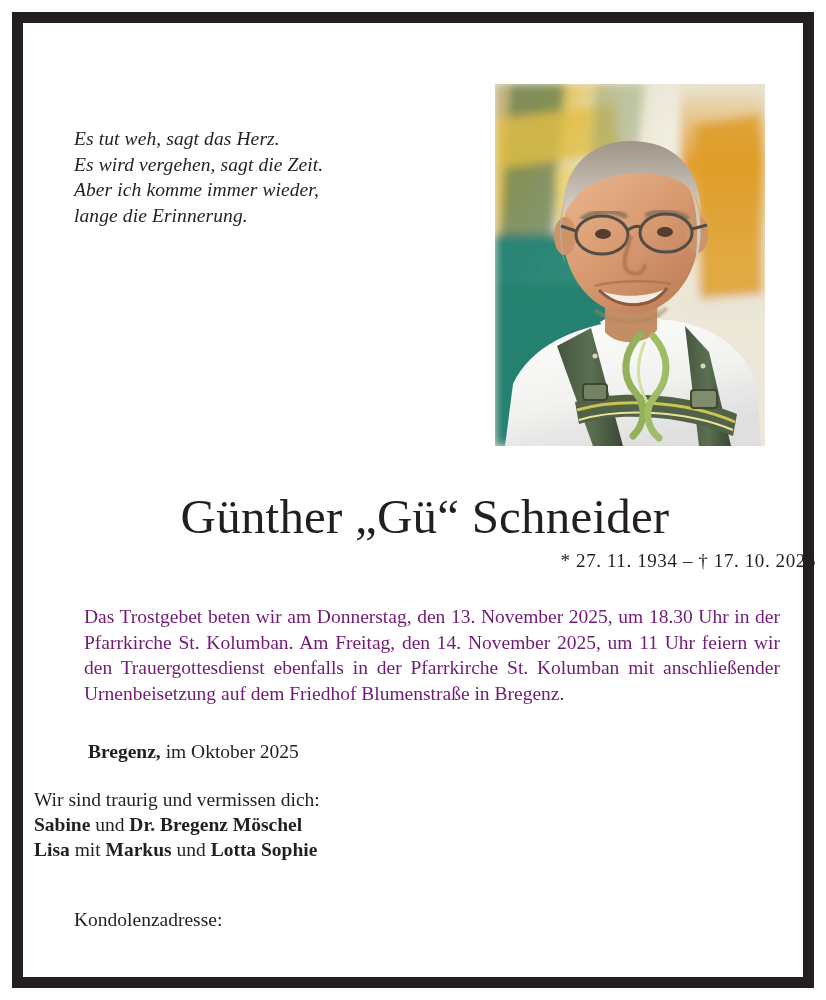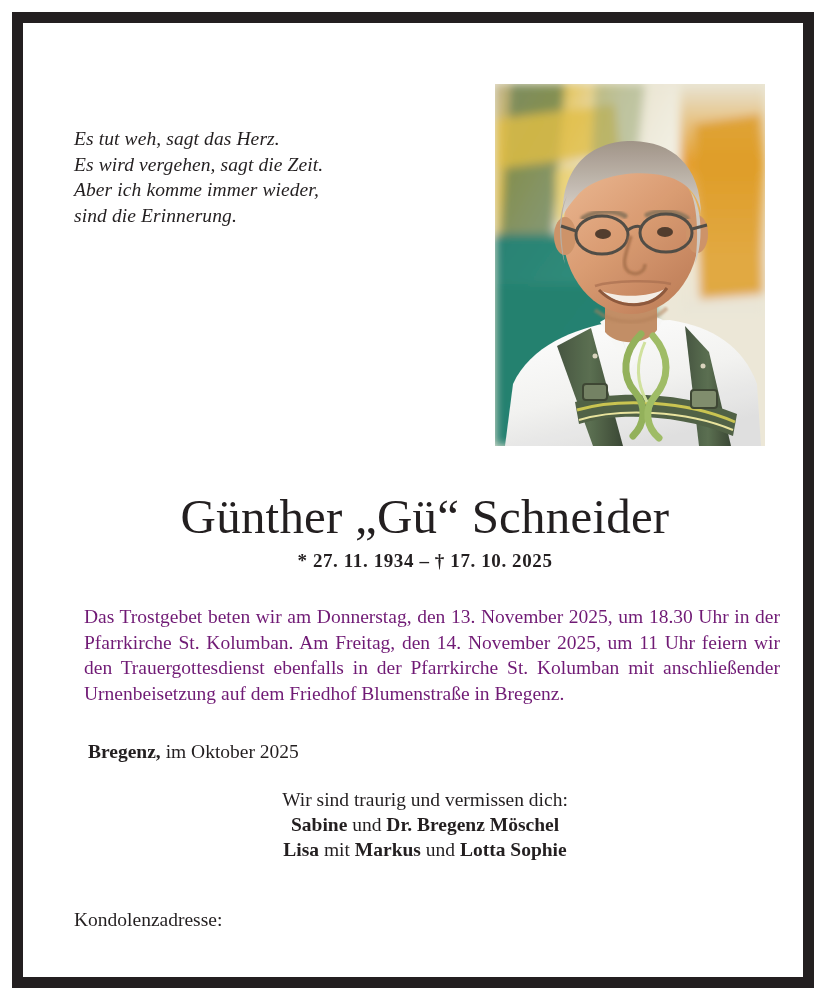--- a/index.html
+++ b/index.html
@@ -94,24 +94,25 @@
     line-height: 56px;
     color: #231f20;
     font-weight: 400;
     letter-spacing: 0.2px;
     white-space: nowrap;
   }
   .life-dates {
     margin-top: 5px;
     font-size: 19px;
     line-height: 22px;
-    font-weight: 700;
+    font-weight: 400;
     color: #231f20;
     letter-spacing: 0.6px;
     white-space: nowrap;
+    text-align: right;
   }
 
   
   .service {
     position: absolute;
     left: 61px;
     top: 581px;
     width: 696px;
     font-size: 19.5px;
     line-height: 25.5px;
@@ -132,21 +133,20 @@
     white-space: nowrap;
   }
   .place-line .place { font-weight: 700; }
 
   
   .mourners {
     position: absolute;
     left: 11px;
     top: 764px;
     width: 782px;
-    text-align: center;
     color: #231f20;
   }
   .mourners-lead {
     font-size: 19.5px;
     line-height: 25px;
     white-space: nowrap;
   }
   .mourners-line {
     font-size: 19.5px;
     line-height: 25px;
@@ -169,21 +169,21 @@
 <body>
 
 <div class="notice-outer">
   <div class="notice-frame">
     <div class="notice-body">
 
       <div class="poem">
         <div>Es tut weh, sagt das Herz.</div>
         <div>Es wird vergehen, sagt die Zeit.</div>
         <div>Aber ich komme immer wieder,</div>
-        <div>sind die Erinnerung.</div>
+        <div>lange die Erinnerung.</div>
       </div>
 
       <div class="portrait">
         <svg viewBox="0 0 270 362" preserveAspectRatio="xMidYMid slice">
           <defs>
             <linearGradient id="bgTop" x1="0" y1="0" x2="1" y2="0.35">
               <stop offset="0%" stop-color="#b8ae85"></stop>
               <stop offset="22%" stop-color="#e3c04a"></stop>
               <stop offset="45%" stop-color="#e8e2cd"></stop>
               <stop offset="70%" stop-color="#f2efe2"></stop>

